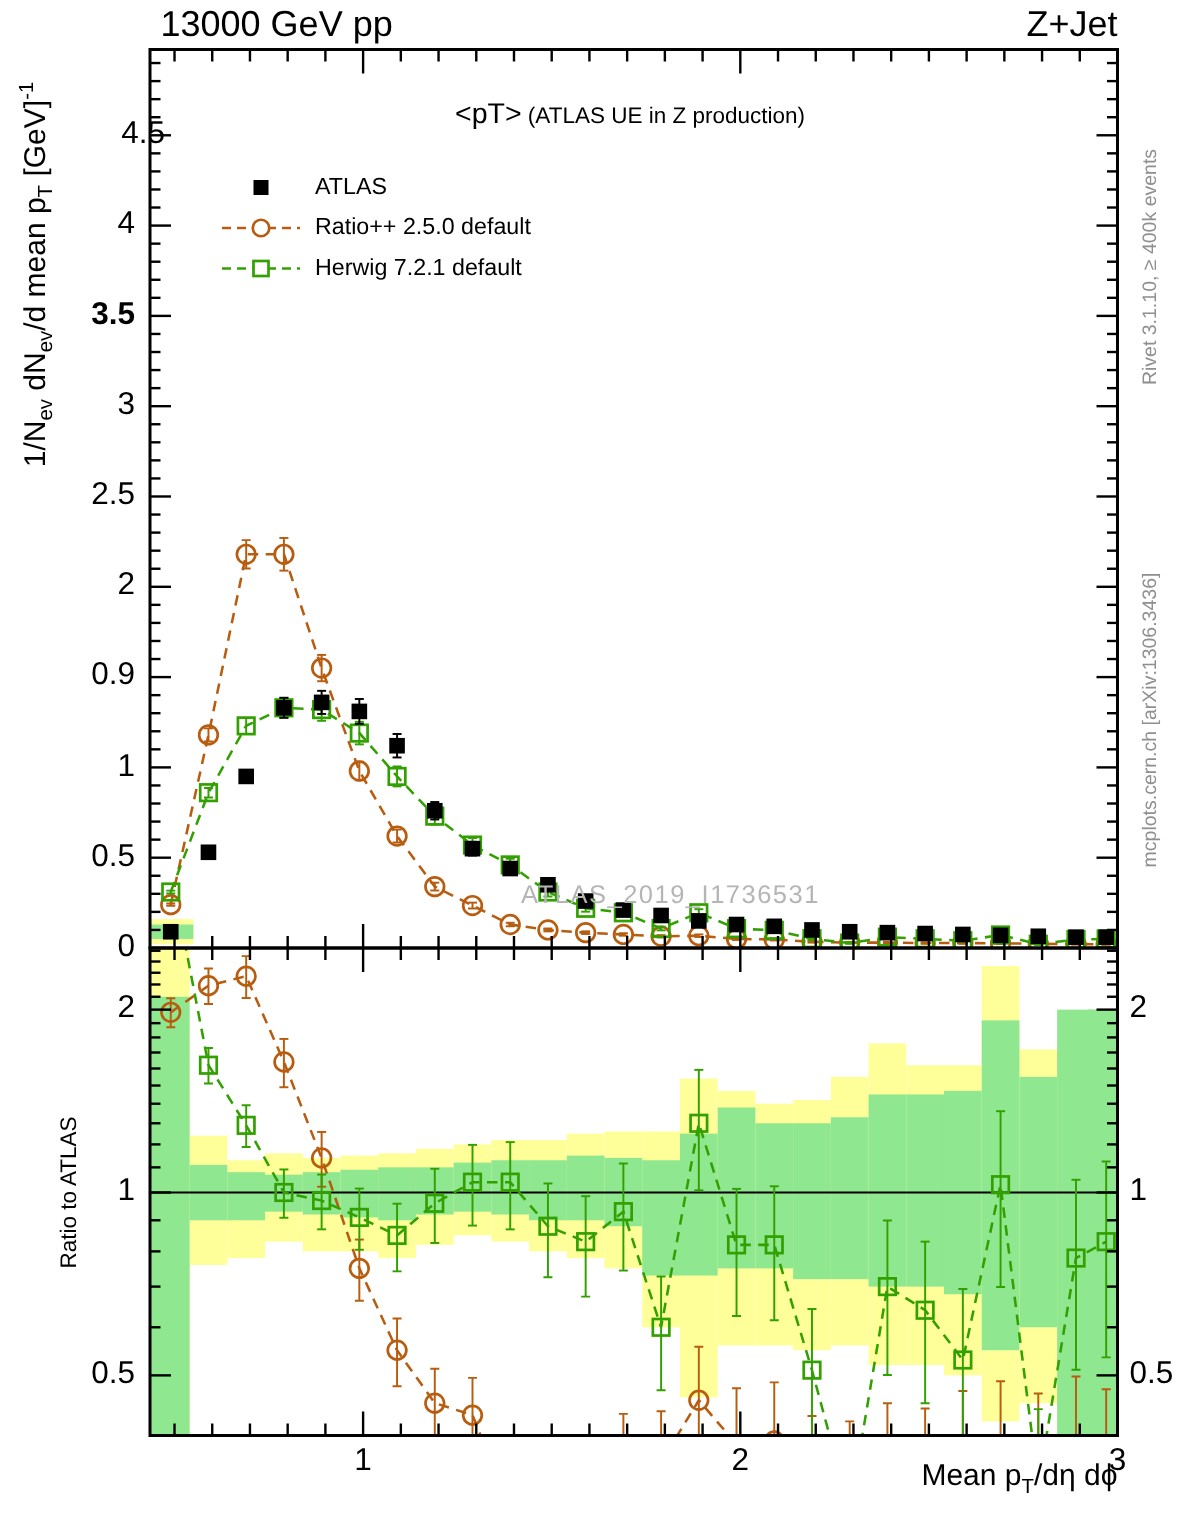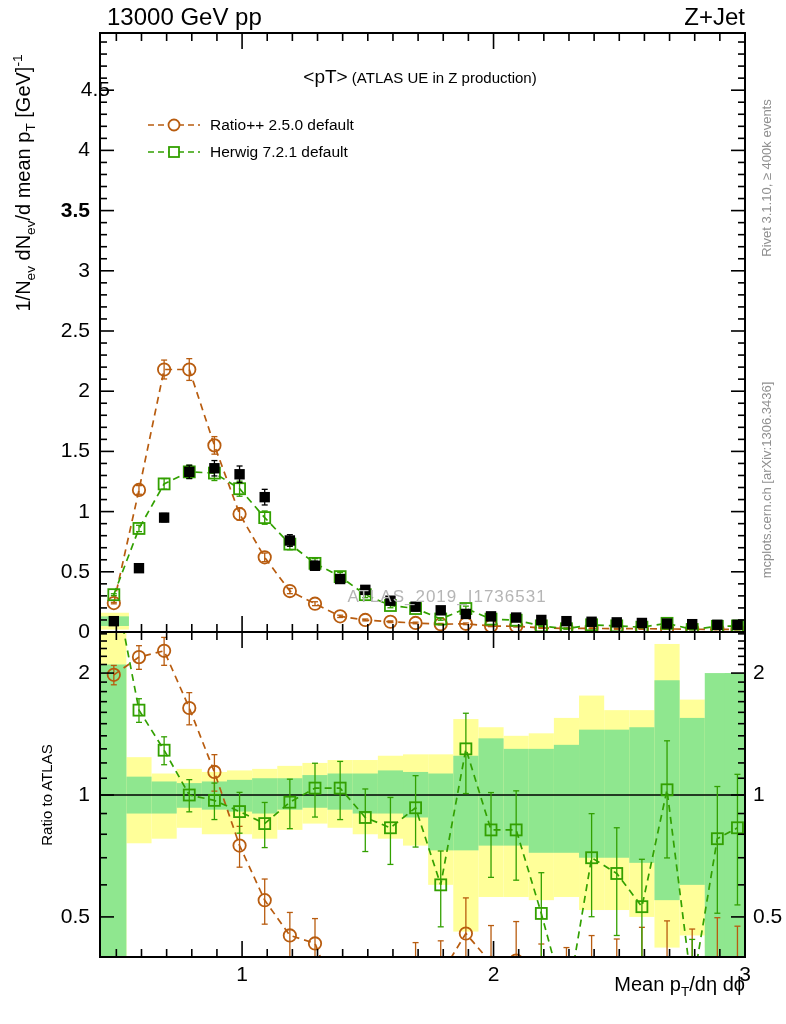--- a/index.html
+++ b/index.html
@@ -885,20 +885,26 @@
       <rect x="100" y="632" width="645" height="325" fill="none" stroke="#000000" stroke-width="2"></rect>
     </svg>
 
   <div class="abs hdr" style="left:107px;top:3px;">13000 GeV pp</div>
   <div class="abs hdr hdr-right" style="right:41px;top:3px;">Z+Jet</div>
 
   <div class="abs plot-title ctr" style="left:420px;top:77px;"><span>&lt;pT&gt;</span><span class="small"> (ATLAS UE in Z production)</span></div>
 
   <div class="legend">
     <div class="legend-row">
+      <svg class="legend-swatch" id="sw0" viewBox="0 0 52 18">
+          <rect x="21" y="4" width="10" height="10" fill="#000000"></rect>
+        </svg>
+      <span class="legend-text">ATLAS</span>
+    </div>
+    <div class="legend-row">
       <svg class="legend-swatch" id="sw1" viewBox="0 0 52 18">
           <line x1="0" y1="9" x2="52" y2="9" stroke="#b85c0f" stroke-width="1.7" stroke-dasharray="6 4"></line>
           <circle cx="26" cy="9" r="5.5" fill="#fff" stroke="#b85c0f" stroke-width="1.8"></circle>
         </svg>
       <span class="legend-text">Ratio++ 2.5.0 default</span>
     </div>
     <div class="legend-row">
       <svg class="legend-swatch" id="sw2" viewBox="0 0 52 18">
           <line x1="0" y1="9" x2="52" y2="9" stroke="#32a000" stroke-width="1.7" stroke-dasharray="6 4"></line>
           <rect x="21" y="4" width="10" height="10" fill="#fff" stroke="#32a000" stroke-width="1.8"></rect>
@@ -915,21 +921,21 @@
   <div class="abs side-note rot" style="left:766px;top:480px;">mcplots.cern.ch [arXiv:1306.3436]</div>
 
   <div class="abs watermark ctr" style="left:447px;top:597px;">ATLAS_2019_I1736531</div>
 
   <div class="abs xlab" style="right:41px;top:973px;"><span>Mean p</span><sub>T</sub><span>/dη dϕ</span></div>
 
   <div id="tick-labels">
       <div class="tick-label yl" style="right: 696px; top: 619px;">0</div>
       <div class="tick-label yl" style="right: 696px; top: 558.799px;">0.5</div>
       <div class="tick-label yl" style="right: 696px; top: 498.598px;">1</div>
-      <div class="tick-label yl" style="right: 696px; top: 438.397px;">1.5</div>
+      <div class="tick-label yl" style="right: 696px; top: 438.397px;">0.9</div>
       <div class="tick-label yl" style="right: 696px; top: 378.196px;">2</div>
       <div class="tick-label yl" style="right: 696px; top: 317.995px; margin-left: 44px;">2.5</div>
       <div class="tick-label yl" style="right: 696px; top: 257.794px;">3</div>
       <div class="tick-label yl" style="right: 696px; top: 197.593px; font-weight: bold;">3.5</div>
       <div class="tick-label yl" style="right: 696px; top: 137.392px;">4</div>
       <div class="tick-label yl" style="right: 676px; top: 77.191px; margin-left: 43px;">4.5</div>
       <div class="tick-label yl" style="right: 696px; top: 903.917px;">0.5</div>
       <div class="tick-label " style="left: 753px; top: 903.917px;">0.5</div>
       <div class="tick-label yl" style="right: 696px; top: 782px;">1</div>
       <div class="tick-label " style="left: 753px; top: 782px;">1</div>

